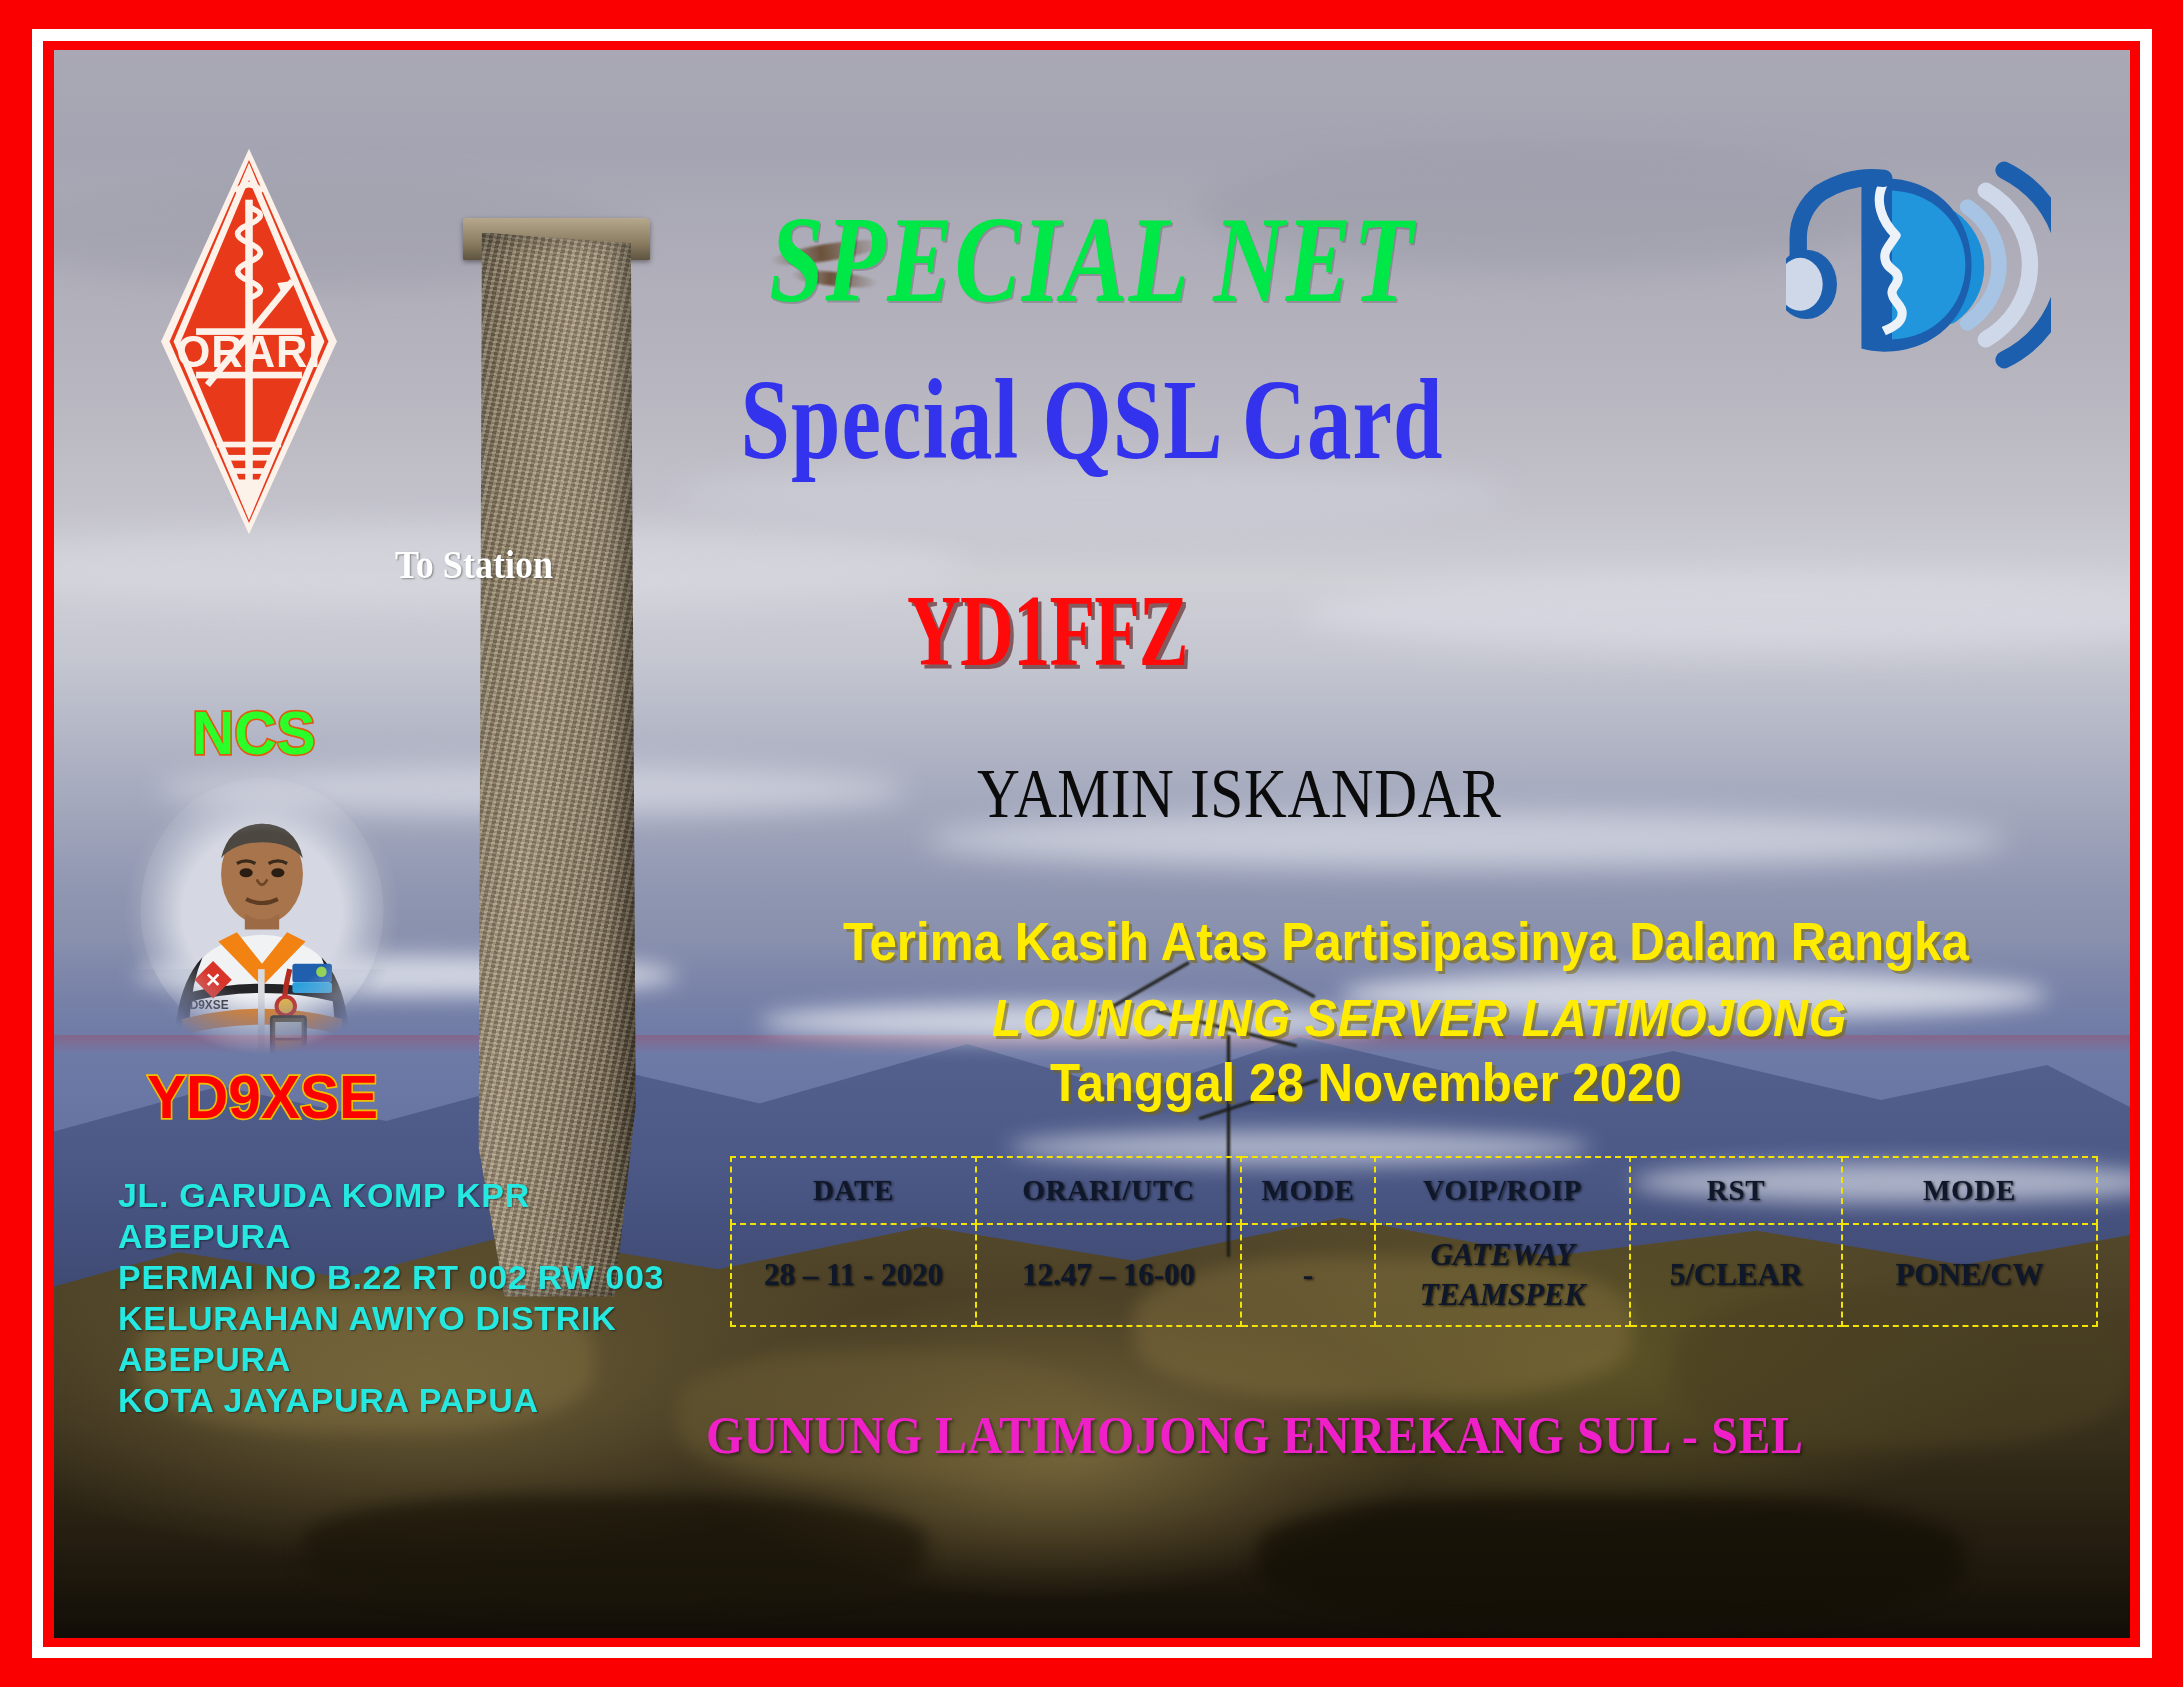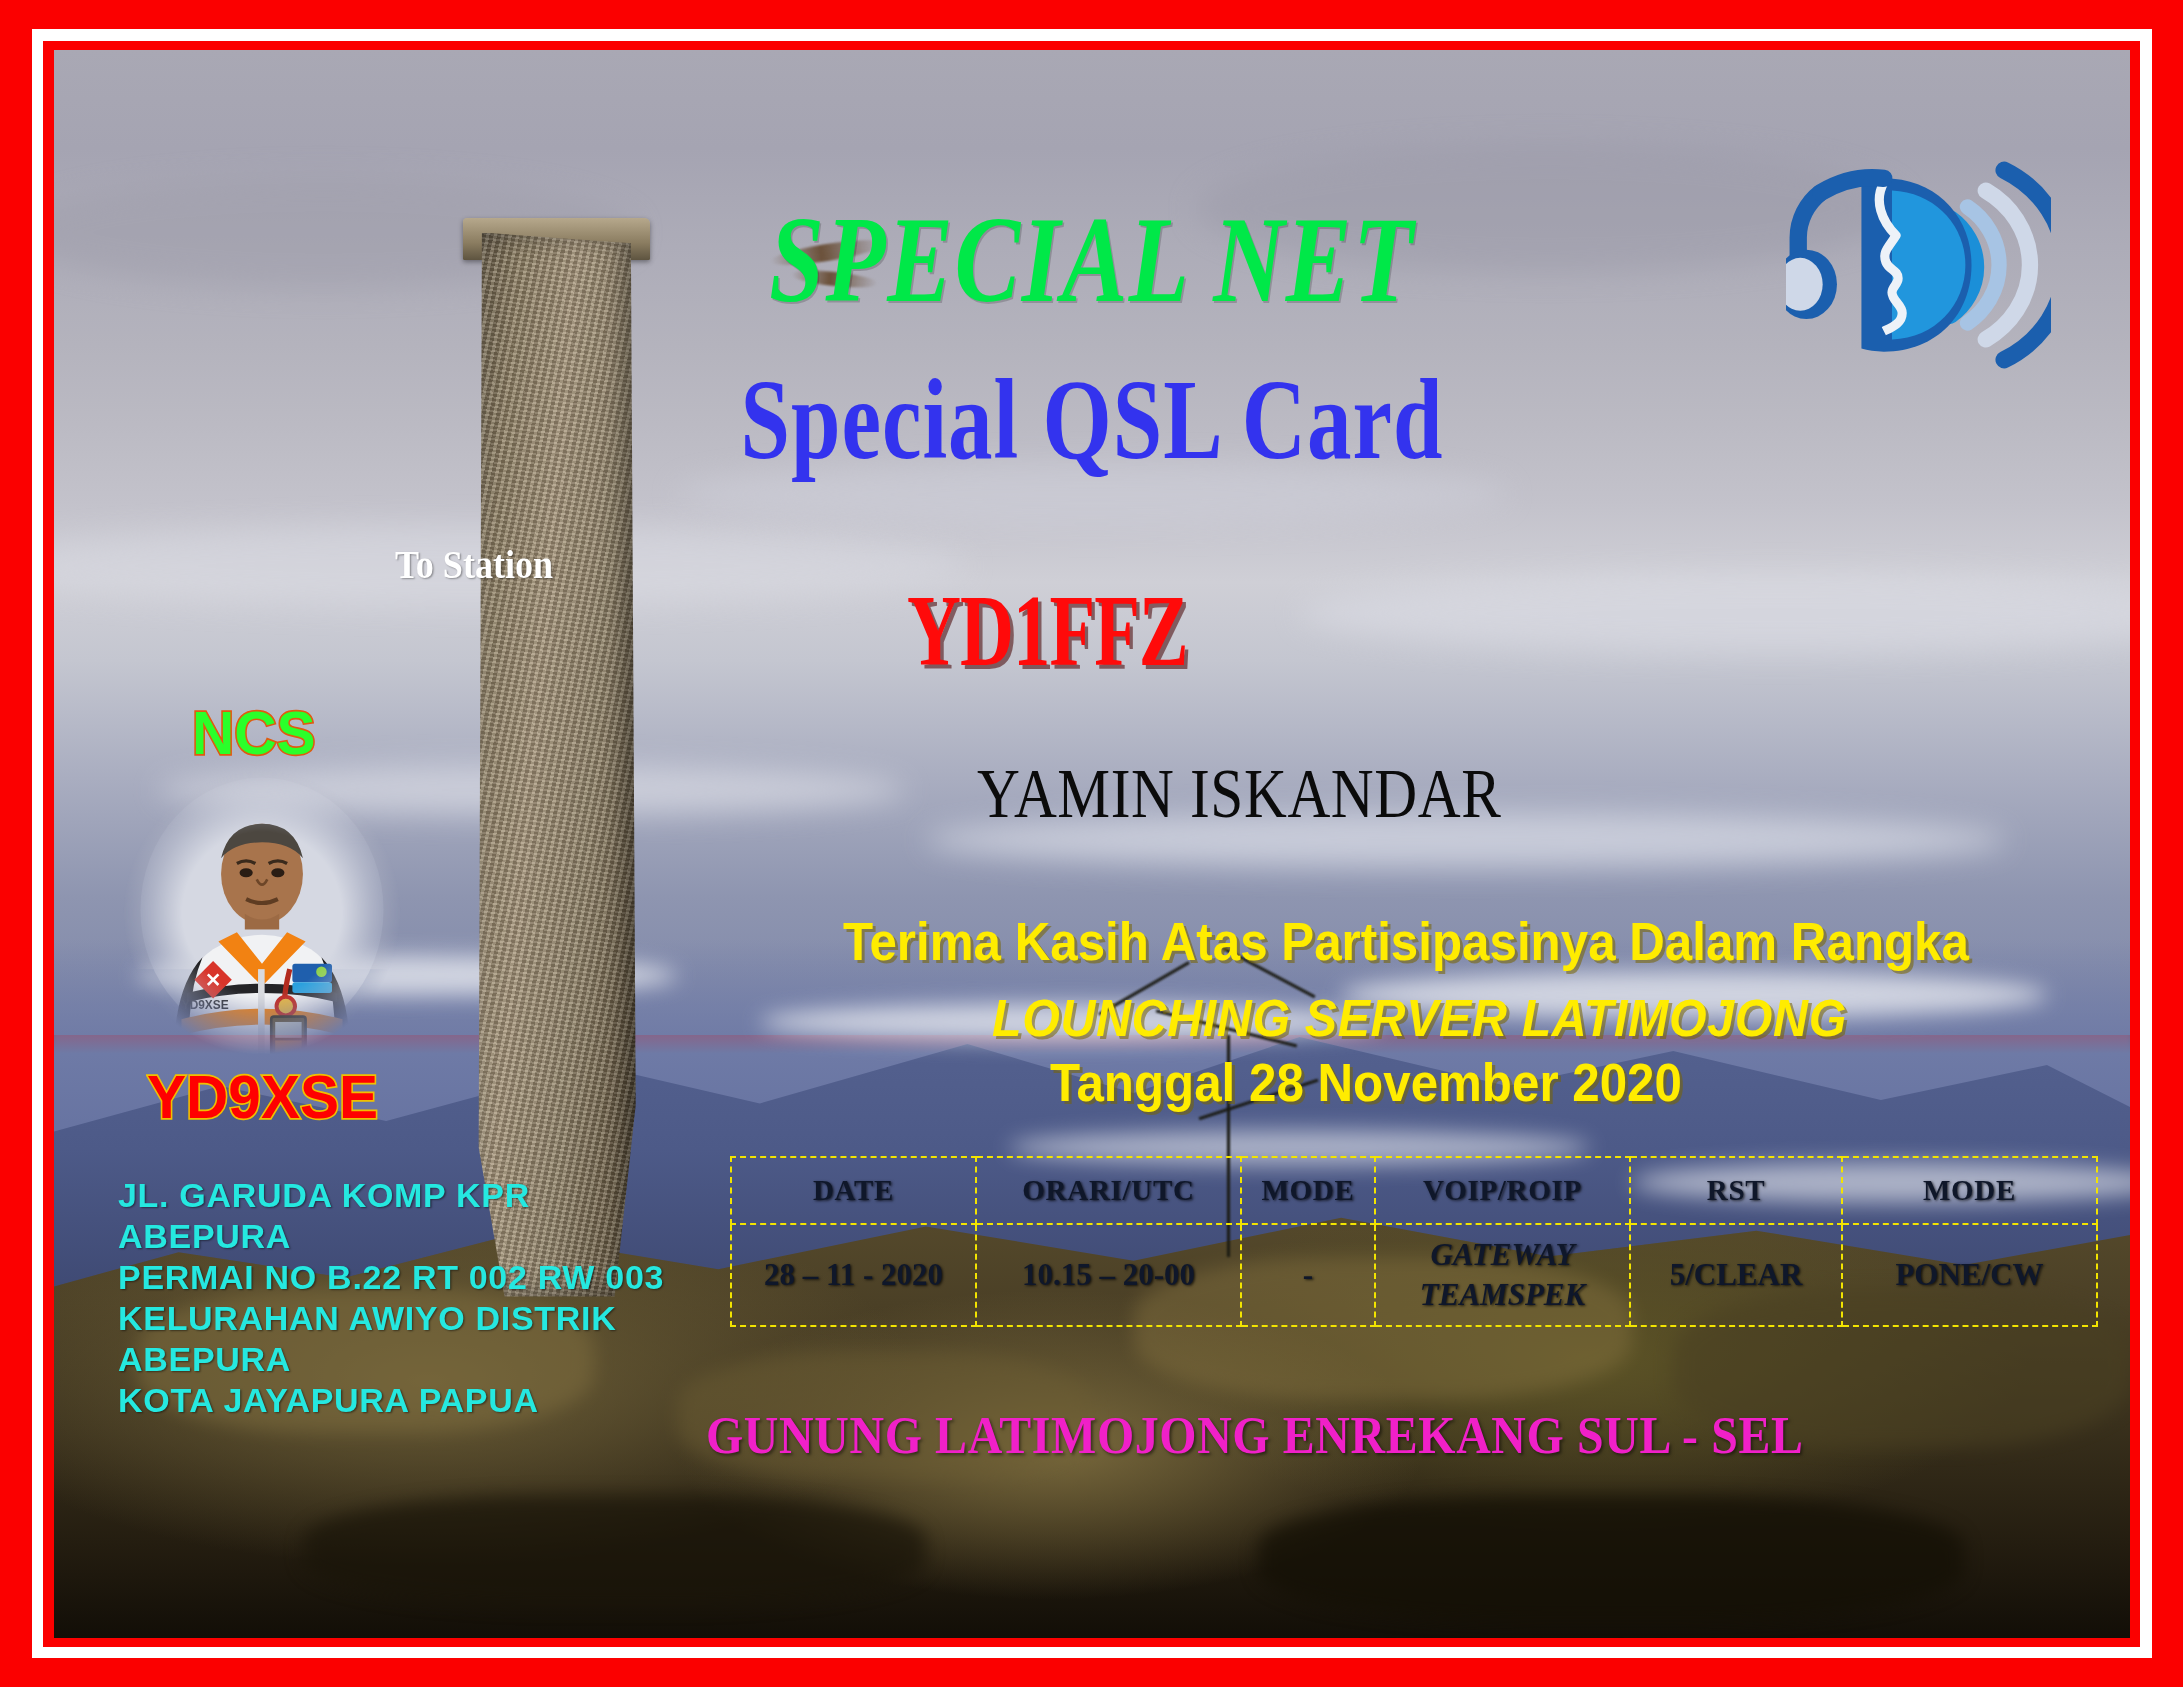--- a/index.html
+++ b/index.html
@@ -279,20 +279,39 @@
     <div class="cairn"></div>
     <div class="grass-wisp" style="left:34.5%;top:12.2%;width:5.5%;height:1.1%;transform:rotate(-9deg)"></div>
     <div class="grass-wisp" style="left:35.5%;top:14.0%;width:4.2%;height:0.9%;transform:rotate(6deg)"></div>
 
     <div class="tree-sil" style="left:56.5%;top:62%;width:2.6px;height:14%"></div>
     <div class="tree-sil" style="left:53%;top:61.5%;width:7%;height:2.6px;transform:rotate(14deg)"></div>
     <div class="tree-sil" style="left:55%;top:66%;width:6%;height:2.6px;transform:rotate(-18deg)"></div>
     <div class="tree-sil" style="left:56%;top:58%;width:5%;height:2.6px;transform:rotate(28deg)"></div>
     <div class="tree-sil" style="left:50%;top:59%;width:5%;height:2.6px;transform:rotate(-30deg)"></div>
 
+    <div class="ov" id="orari">
+      <svg viewBox="0 0 200 420" width="192" height="397">
+        <path d="M100 6 L193 210 L100 414 L7 210 Z" fill="#fdf2ea"></path>
+        <path d="M100 18 L184 210 L100 402 L16 210 Z" fill="#e8391a"></path>
+        <path d="M100 30 L176 210 L100 390 L24 210 Z" fill="none" stroke="#fdf2ea" stroke-width="7"></path>
+        <rect x="96" y="60" width="8" height="320" fill="#fdf2ea"></rect>
+        <path d="M86 52 q14 -16 28 0" fill="none" stroke="#fdf2ea" stroke-width="6"></path>
+        <path d="M100 68 q24 8 0 18 q-24 10 0 20 q24 10 0 20 q-24 10 0 20 q24 10 0 18" fill="none" stroke="#fdf2ea" stroke-width="6"></path>
+        <path d="M56 256 L146 146" stroke="#fdf2ea" stroke-width="7" fill="none"></path>
+        <path d="M146 146 l-16 2 l6 14 z" fill="#fdf2ea"></path>
+        <rect x="44" y="196" width="112" height="7" fill="#fdf2ea"></rect>
+        <rect x="44" y="242" width="112" height="7" fill="#fdf2ea"></rect>
+        <text x="100" y="237" font-family="Liberation Sans, sans-serif" font-size="46" font-weight="bold" fill="#fdf2ea" text-anchor="middle" letter-spacing="1">ORARI</text>
+        <rect x="66" y="316" width="68" height="6" fill="#fdf2ea"></rect>
+        <rect x="74" y="330" width="52" height="6" fill="#fdf2ea"></rect>
+        <rect x="82" y="344" width="36" height="6" fill="#fdf2ea"></rect>
+        <path d="M84 356 L116 356 L100 392 Z" fill="#fdf2ea"></path>
+      </svg>
+    </div>
 
     <div class="ov" id="blue-logo">
       <svg viewBox="0 0 260 230" width="265" height="238">
         <path d="M214 22 a112 105 0 0 1 0 186" fill="none" stroke="#1b5fae" stroke-width="17" stroke-linecap="round"></path>
         <path d="M196 42 a92 86 0 0 1 0 146" fill="none" stroke="#cfd8e8" stroke-width="16" stroke-linecap="round"></path>
         <path d="M178 58 a74 70 0 0 1 0 114" fill="none" stroke="#a7c4e4" stroke-width="15" stroke-linecap="round"></path>
         <path d="M160 72 a58 56 0 0 1 0 90" fill="none" stroke="#1b8fd8" stroke-width="22" stroke-linecap="round"></path>
         <path d="M96 30 c52 0 86 38 86 85 c0 48 -34 85 -86 85 c-8 0 -16 -1 -22 -3 l0 -164 c6 -2 14 -3 22 -3 z" fill="#1b5fae"></path>
         <path d="M104 42 c44 2 72 36 72 73 c0 39 -30 72 -72 73 z" fill="#2196dd"></path>
         <path d="M96 34 c-10 18 -2 38 12 52 c-6 10 -14 16 -10 26 c3 8 12 8 12 16 c0 6 -6 8 -6 14
@@ -381,21 +400,21 @@
           <th class="c1">ORARI/UTC</th>
           <th class="c2">MODE</th>
           <th class="c3">VOIP/ROIP</th>
           <th class="c4">RST</th>
           <th class="c5">MODE</th>
         </tr>
       </thead>
       <tbody>
         <tr>
           <td>28 – 11 - 2020</td>
-          <td>10.15 – 20-00</td>
+          <td>12.47 – 16-00</td>
           <td>-</td>
           <td>
             <span>GATEWAY</span>
             <span>TEAMSPEK</span>
           </td>
           <td>5/CLEAR</td>
           <td>PONE/CW</td>
         </tr>
       </tbody>
     </table>

